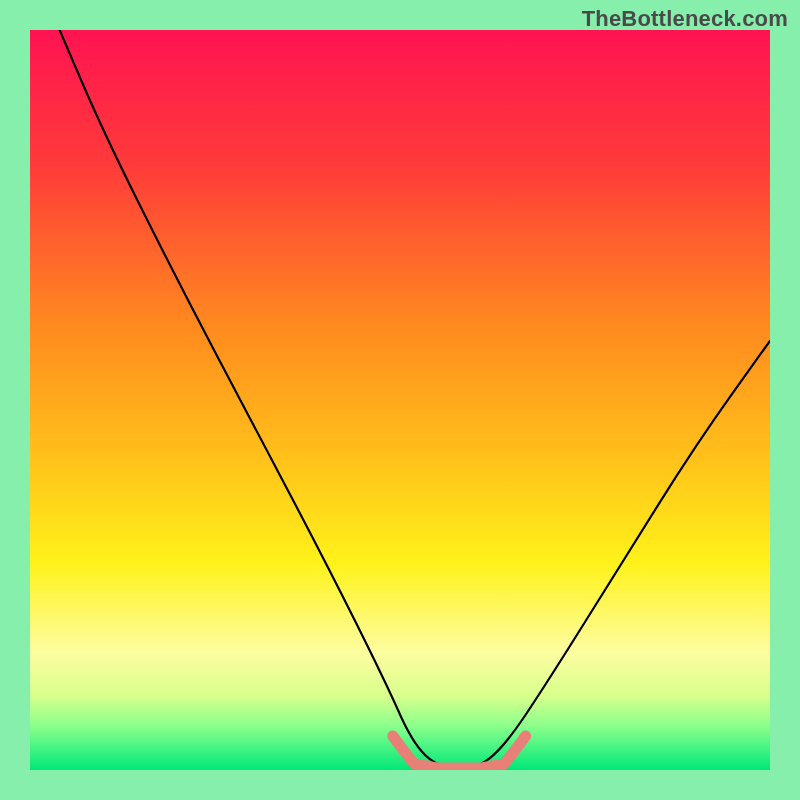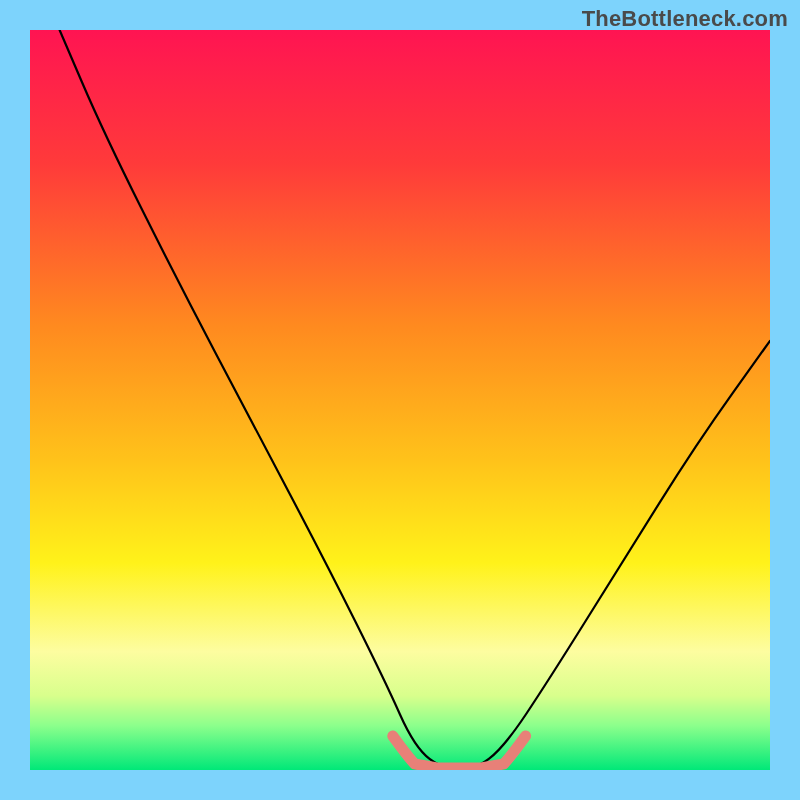--- a/index.html
+++ b/index.html
@@ -10,21 +10,21 @@
     background: #000;
     overflow: hidden;
     font-family: Arial, Helvetica, sans-serif;
   }
   .frame {
     position: absolute;
     left: 0;
     top: 0;
     width: 800px;
     height: 800px;
-    background: #7dd3fc;
+    background: #86efac;
   }
   .plot-area {
     position: absolute;
     left: 30px;
     top: 30px;
     width: 740px;
     height: 740px;
     overflow: hidden;
   }
   .gradient-bg {

